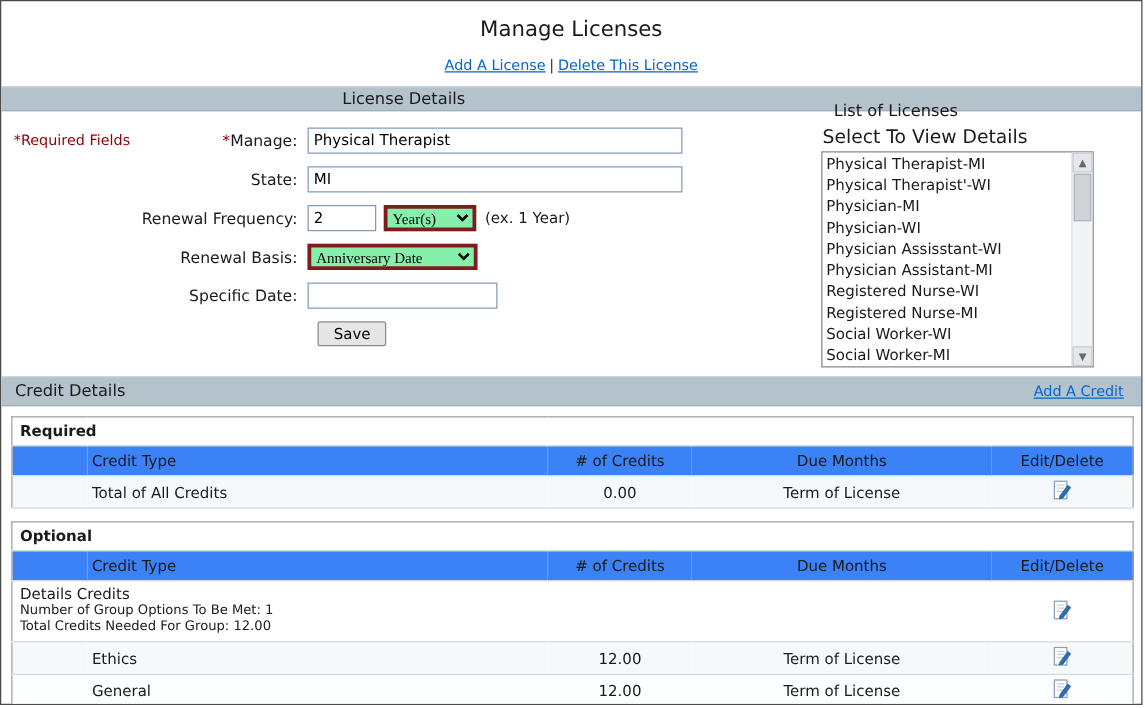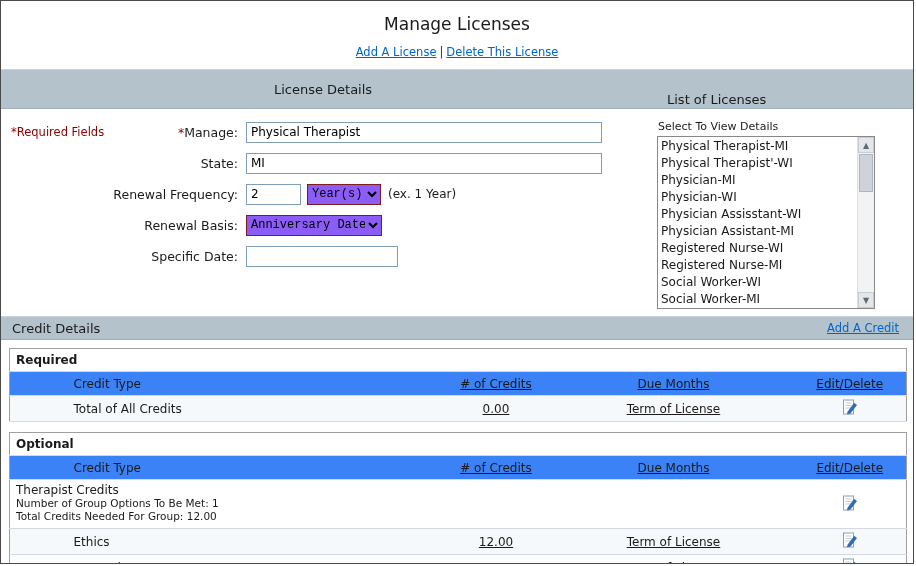--- a/index.html
+++ b/index.html
@@ -5,63 +5,63 @@
   * { box-sizing: border-box; margin: 0; padding: 0; }
   html,body { background:#fff; }
   body { font-family:"DejaVu Sans","Liberation Sans",sans-serif; font-size:12px; color:#1a1a1a; }
   .page { width:914px; height:564px; border:1px solid #4a4a4a; background:#fff; overflow:hidden; margin:0; position:relative; }
 
   .page-title { text-align:center; font-size:17px; font-weight:normal; padding-top:13px; }
   .top-links { text-align:center; padding:11px 0 7px; font-size:11.5px; }
   a.link { color:#0066cc; text-decoration:underline; cursor:pointer; }
   .sep { color:#333; padding:0 3px; }
 
-  .bar { display:flex; background:#b4c2cc; height:40px; align-items:center; font-size:13px; margin-top:3px; border-top:1px solid #c9d4dc; border-bottom:1px solid #9fb0bc; }
+  .bar { display:flex; background:#b4c2cc; height:20px; align-items:center; font-size:13px; margin-top:3px; border-top:1px solid #c9d4dc; border-bottom:1px solid #9fb0bc; }
   .bar-left { flex:1; text-align:center; }
   .bar-right { width:268px; text-align:left; padding-left:22px;margin-top:21px; }
 
   .content { display:flex; padding:8px 0 0 8px; }
   .form-col { flex:1; position:relative; padding-top:4px; }
   .req-note { position:absolute; left:2px; top:8px; color:#8b0000; font-size:11.5px; }
   .frow { display:flex; align-items:center; margin-bottom:9px; height:22px; }
   .flabel { width:237px; text-align:right; padding-right:8px; font-size:12.5px; white-space:nowrap; }
   .star { color:#8b0000; }
   input[type=text] { border:1px solid #7f9db9; height:21px; font-size:12px; padding:1px 4px; font-family:inherit; background:#fff; }
-  select { border:1px solid #7f1d1d; height:21px; font-size:12px; font-family:Liberation Mono, monospace; background:#8b5cf6; }
-  .in-wide { width:356px; }
+  select { border:3px solid #7f1d1d; height:21px; font-size:12px; font-family:Liberation Serif, serif; background:#86efac; }
+  .in-wide { width:300px; }
   .in-freq { width:55px; }
   .sel-unit { width:74px; margin-left:6px; }
   .hint { margin-left:7px; font-size:12px; }
   .sel-basis { width:136px; }
   .in-date { width:152px; }
   .save-row { margin-top:2px; }
   .save-btn { margin-left:245px; font-family:inherit; font-size:12px; padding:2px 12px; background:#e6e6e6; border:1px solid #8a8a8a; border-radius:2px; cursor:pointer; }
 
   .list-col { width:268px; padding-left:12px; }
-  .select-hint { font-size:11px; margin:3px 0 3px 1px; }
+  .select-hint { font-size:15px; margin:3px 0 3px 1px; }
   .listbox { width:218px; height:173px; border:1px solid #888; background:#fff; position:relative; overflow:hidden; }
   .list-items { padding:1px 0 0 3px; }
   .list-item { font-size:12px; line-height:17px; white-space:nowrap; cursor:default; }
   .scrollbar { position:absolute; top:0; right:0; bottom:0; width:17px; background:#f2f3f5; border-left:1px solid #dcdfe3; }
   .scroll-btn { height:16px; text-align:center; font-size:8px; line-height:16px; color:#606a72; background:#e3e7eb; border:1px solid #c5ccd3; cursor:pointer; }
   .scroll-btn.down { position:absolute; bottom:0; left:0; right:0; }
   .scroll-btn.up { position:absolute; top:0; left:0; right:0; }
   .scroll-thumb { position:absolute; top:17px; left:1px; right:1px; height:38px; background:#cdd3d9; border:1px solid #aeb6bd; cursor:pointer; }
 
   .credit-bar { display:flex; background:#b4c2cc; height:24px; align-items:center; justify-content:space-between; font-size:13px; margin-top:7px; padding:0 14px 0 11px; border-top:1px solid #c9d4dc; border-bottom:1px solid #9fb0bc; }
   .credit-bar a { font-size:11.5px; }
 
   table.credits { border-collapse:collapse; width:898px; margin:8px 8px 10px 8px; border:1px solid #a0a0a0; table-layout:fixed; font-size:12px; }
   table.credits td { border-bottom:1px solid #d4dae0; padding:3px 4px; }
   tr.section-title td { font-weight:bold; background:#fff; padding:4px 6px; }
   tr.cols td { background:#3b82f6; height:24px; }
   tr.data td { background:#f6f9fb; height:26px; }
   tr.data.alt td { background:#fcfdfe; }
   tr.group-row td { background:#fff; }
-  .c-center { text-align:center;text-decoration:underline; }
+  .c-center { text-align:center; }
   .group-cell { padding:3px 6px 5px 6px !important; }
   .group-name { font-size:12px; }
   .group-sub { font-size:10.5px; line-height:13px; }
   .edit-wrap { display:inline-block; width:18px; height:17px; text-align:center; cursor:pointer; }
 </style>
 </head>
 <body>
 
 <div class="page">
 
@@ -105,20 +105,23 @@
         <select class="sel-basis">
           <option>Anniversary Date</option>
         </select>
       </div>
 
       <div class="frow">
         <div class="flabel">Specific Date:</div>
         <input type="text" class="in-date" value="" style="">
       </div>
 
+      <div class="frow save-row">
+        <button class="save-btn">Save</button>
+      </div>
     </div>
 
     <div class="list-col">
       <div class="select-hint">Select To View Details</div>
       <div class="listbox">
         <div class="list-items">
           <div class="list-item">Physical Therapist-MI</div>
           <div class="list-item">Physical Therapist'-WI</div>
           <div class="list-item">Physician-MI</div>
           <div class="list-item">Physician-WI</div>
@@ -195,21 +198,21 @@
     </tr>
     <tr class="cols">
       <td></td>
       <td>Credit Type</td>
       <td class="c-center"># of Credits</td>
       <td class="c-center">Due Months</td>
       <td class="c-center">Edit/Delete</td>
     </tr>
     <tr class="group-row">
       <td colspan="4" class="group-cell">
-        <div class="group-name">Therapist Credits</div>
+        <div class="group-name">Details Credits</div>
         <div class="group-sub">Number of Group Options To Be Met: 1</div>
         <div class="group-sub">Total Credits Needed For Group: 12.00</div>
       </td>
       <td class="c-center">
         <span class="edit-wrap"><svg width="16" height="16" viewBox="0 0 16 16">
                 <rect x="1.5" y="1" width="10" height="14" fill="#ffffff" stroke="#8aa0b8"></rect>
                 <line x1="3.5" y1="4" x2="9.5" y2="4" stroke="#c3cfdb"></line>
                 <line x1="3.5" y1="6.5" x2="9.5" y2="6.5" stroke="#c3cfdb"></line>
                 <line x1="3.5" y1="9" x2="9.5" y2="9" stroke="#c3cfdb"></line>
                 <path d="M6 12.5 L12.2 4.2 L14.6 6 L8.4 14.3 L5.4 15 Z" fill="#2f6db5" stroke="#1c4f8a" stroke-width="0.5"></path>

